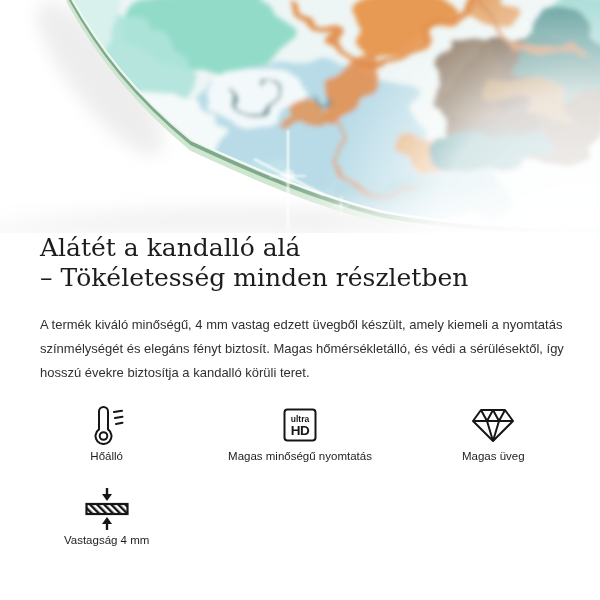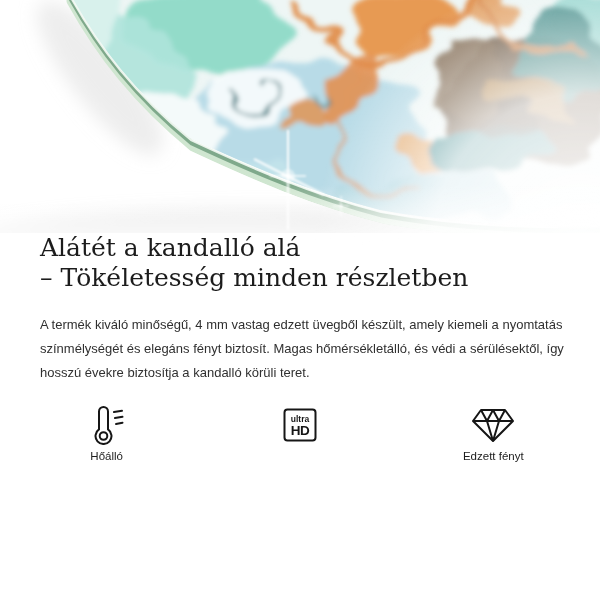--- a/index.html
+++ b/index.html
@@ -141,34 +141,53 @@
     </div>
 
     <div class="feature">
       <div class="icon-box">
         <svg width="34" height="34" viewBox="0 0 34 34">
           <rect class="ico" x="1.5" y="1.5" width="31" height="31" rx="3" stroke-width="2.6"></rect>
           <text x="17" y="13.5" text-anchor="middle" font-family="Liberation Sans, sans-serif" font-size="8.5" font-weight="700" fill="#161616">ultra</text>
           <text x="17" y="27" text-anchor="middle" font-family="Liberation Sans, sans-serif" font-size="13.5" font-weight="800" fill="#161616" letter-spacing="-0.5">HD</text>
         </svg>
       </div>
+      <div class="f-label">Magas minőségű nyomtatás</div>
     </div>
 
 
     <div class="feature">
       <div class="icon-box">
         <svg width="44" height="38" viewBox="0 0 44 38">
           <g class="ico" stroke-linejoin="round">
             <path d="M10,4 L34,4 L42,15 L22,35 L2,15 Z"></path>
             <path d="M2,15 L42,15"></path>
             <path d="M10,4 L16,15 L22,35"></path>
             <path d="M34,4 L28,15 L22,35"></path>
             <path d="M16,15 L22,4 L28,15"></path>
           </g>
         </svg>
       </div>
-      <div class="f-label">Edzett fényt</div>
+      <div class="f-label">Magas üveg</div>
     </div>
 
 
+    <div class="feature">
+      <div class="icon-box">
+        <svg width="44" height="44" viewBox="0 0 44 44">
+          <defs>
+            <pattern id="hp" width="5" height="5" patternUnits="userSpaceOnUse" patternTransform="rotate(-45)">
+              <rect width="5" height="5" fill="#ffffff"></rect>
+              <rect width="2.4" height="5" fill="#161616"></rect>
+            </pattern>
+          </defs>
+          <rect x="1.5" y="17" width="41" height="10" fill="url(#hp)" stroke="#161616" stroke-width="2.2"></rect>
+          <path d="M22,1 L22,8" stroke="#161616" stroke-width="2.4"></path>
+          <path d="M17,7 L27,7 L22,14 Z" fill="#161616"></path>
+          <path d="M22,43 L22,36" stroke="#161616" stroke-width="2.4"></path>
+          <path d="M17,37 L27,37 L22,30 Z" fill="#161616"></path>
+        </svg>
+      </div>
+      <div class="f-label">Vastagság 4 mm</div>
+    </div>
 
   </div>
 </div>
 
 </body></html>

